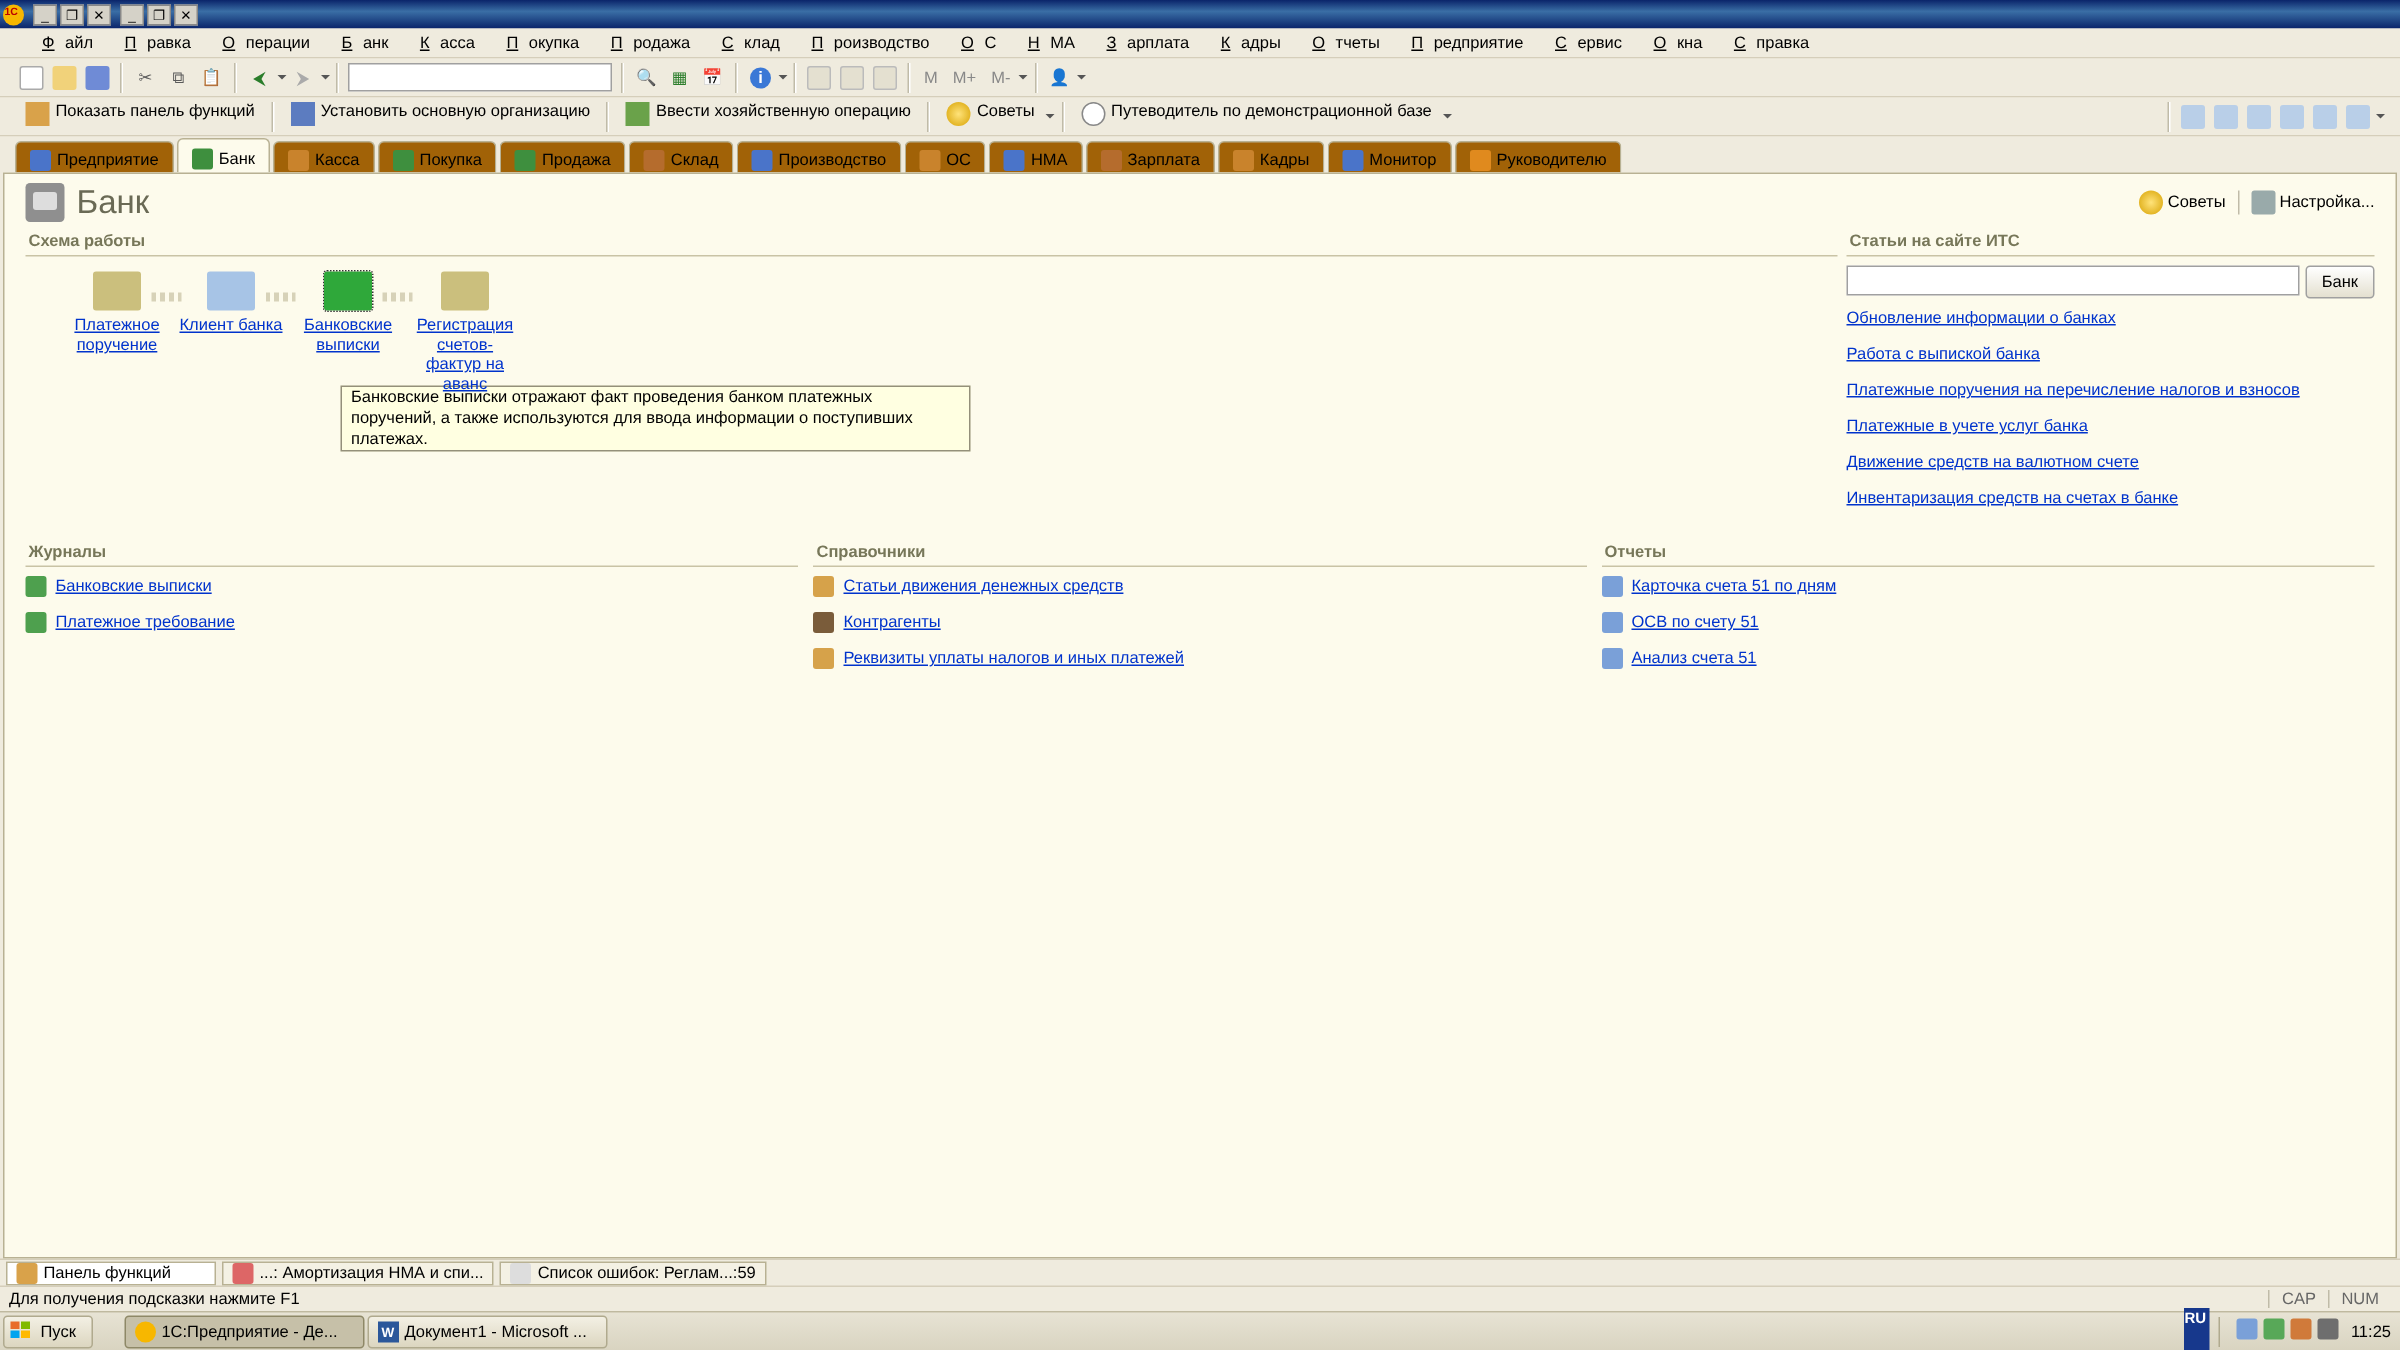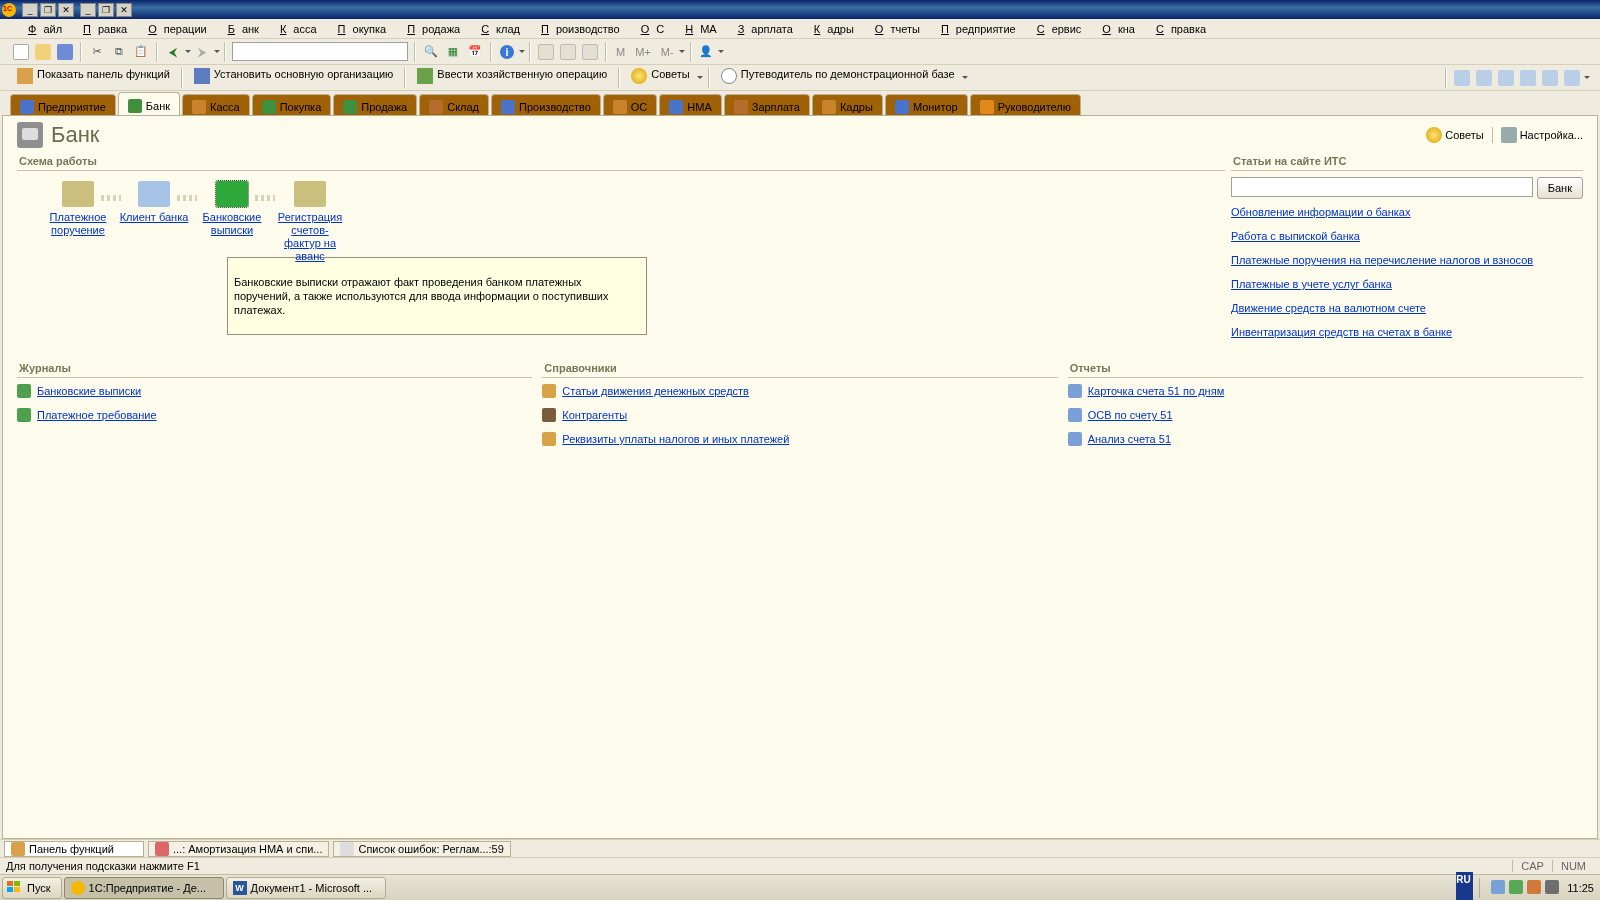--- a/index.html
+++ b/index.html
@@ -112,21 +112,21 @@
     position:absolute; width:74px; text-align:center; top:4px; cursor:pointer;
   }
   .node .ic { width:32px; height:26px; margin:0 auto 4px auto; }
   .node .lbl { color:#0033cc; text-decoration:underline; font-size:11px; line-height:13px; }
   .arrow {
     position:absolute; top:18px; width:20px; height:6px;
     background:repeating-linear-gradient(90deg,#d7d2b8 0 3px, transparent 3px 6px);
   }
   .tooltip {
     position:absolute; top:80px; left:210px; width:420px;
-    background:#ffffe1; border:1px solid #94907a; padding:17px 6px; line-height:14px;
+    background:#ffffe1; border:1px solid #94907a; padding:0 6px; line-height:14px;
   }
   
   .searchrow { display:flex; gap:4px; margin-bottom:6px; }
   .searchrow input { flex:1; height:20px; border:1px solid #a0a0a0; padding:0 4px; font-size:11px; }
   .searchrow button {
     height:22px; padding:0 10px; border:1px solid #a0a0a0;
     background:linear-gradient(#fff,#e4e0d0); border-radius:3px; cursor:pointer; font-size:11px;
   }
   .linklist a { display:block; margin:2px 0 10px 0; line-height:14px; }
   
@@ -534,21 +534,21 @@
   <div class="taskbar-left">
     <div class="start">
       <span class="winflag">
         <span class="wr"></span>
           <span class="wg"></span>
           <span class="wb"></span>
           <span class="wy"></span>
       </span>
       <span>Пуск</span>
     </div>
-    <div id="tasks" style="display:flex;gap:2px;margin-left:0">
+    <div id="tasks" style="display:flex;gap:2px;margin-left:19px">
         <div class="task active">
           <span style="width:14px;height:14px;border-radius:50%;background:#f7b700;display:inline-block"></span>
           <span>1С:Предприятие - Де...</span>
         </div>
         <div class="task">
           <span style="width:14px;height:14px;background:#2b579a;display:inline-block;color:#fff;font-size:9px;line-height:14px;text-align:center;font-weight:bold">W</span>
           <span>Документ1 - Microsoft ...</span>
         </div>
       </div>
   </div>

